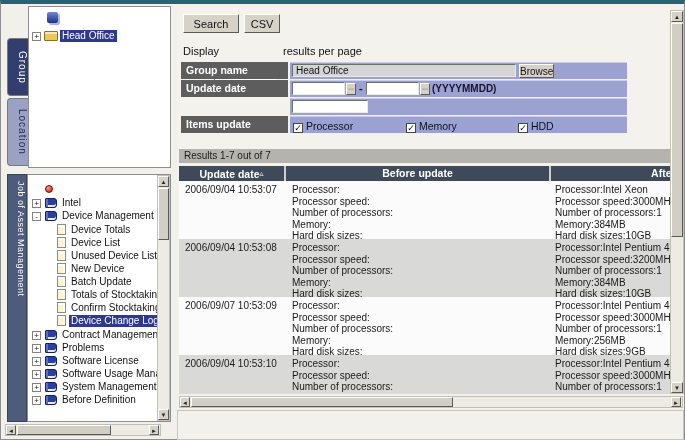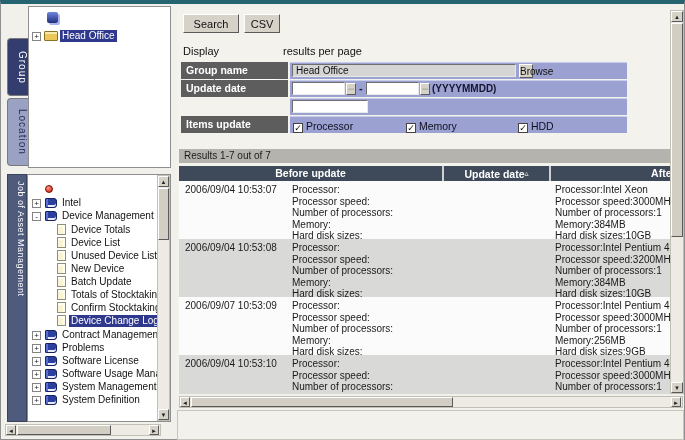--- a/index.html
+++ b/index.html
@@ -152,21 +152,21 @@
       <span class="tlabel" style="left:30px;">Software Usage Management</span>
     </div>
     <div class="trow" style="left:2px; top:206px;">
       <span class="expbox" style="left:2px; top:2px;">+</span>
       <span class="book" style="left:15px; top:1px;"></span>
       <span class="tlabel" style="left:30px;">System Management</span>
     </div>
     <div class="trow" style="left:2px; top:219px;">
       <span class="expbox" style="left:2px; top:2px;">+</span>
       <span class="book" style="left:15px; top:1px;"></span>
-      <span class="tlabel" style="left:30px;">System Definition</span>
+      <span class="tlabel" style="left:30px;">Before Definition</span>
     </div>
 
     <div class="sb-track" style="right:0; top:0; width:13px; height:246px;"></div>
     <span class="sb-btn" style="right:1px; top:1px; width:11px; height:11px;">▲</span>
     <span class="sb-thumb" style="right:1px; top:13px; width:11px; height:52px;"></span>
     <span class="sb-btn" style="right:1px; top:234px; width:11px; height:11px;">▼</span>
   </div>
 
   <div class="sb-track" style="left:4px; top:420px; width:156px; height:12px;"></div>
   <span class="sb-btn" style="left:5px; top:421px; width:10px; height:10px;">◄</span>
@@ -178,21 +178,21 @@
     <button class="btn" style="position:absolute; left:6px; top:6px; width:56px; height:19px;">Search</button>
     <button class="btn" style="position:absolute; left:67px; top:6px; width:36px; height:19px;">CSV</button>
 
     <span style="position:absolute; left:6px; top:37px; font-size:11px; color:#111;">Display</span>
     <input class="tbox" style="position: absolute; left: 37px; top: 35px; width: 64px; height: 16px; text-align: right; margin-top: 24px;" value="200">
     <span style="position:absolute; left:106px; top:37px; font-size:11px; color:#111;">results per page</span>
 
     <div class="formrow-label" style="top:54px;">Group name</div>
     <div class="formrow-val" style="top:54px;">
       <input class="tbox" style="position: absolute; left: 2px; top: 1px; width: 224px; height: 13px; background: rgb(213, 213, 213);" value="Head Office">
-      <button class="btn" style="position:absolute; left:229px; top:1px; width:14px; height:14px; font-size:10px;">Browse</button>
+      <button class="btn" style="position:absolute; left:229px; top:1px; width:35px; height:14px; font-size:10px;">Browse</button>
     </div>
 
     <div class="formrow-label" style="top:72px;">Update date</div>
     <div class="formrow-val" style="top:72px;">
       <input class="tbox" style="position: absolute; left: 2px; top: 1px; width: 53px; height: 13px;" value="">
       <button class="btn" style="position:absolute; left:56px; top:2px; width:10px; height:12px; font-size:6px; line-height:10px; padding:0;">⋯</button>
       <span style="position:absolute; left:69px; top:1px; font-size:11px; font-weight:bold; color:#14142e;">-</span>
       <input class="tbox" style="position: absolute; left: 76px; top: 1px; width: 53px; height: 13px;" value="">
       <button class="btn" style="position:absolute; left:130px; top:2px; width:10px; height:12px; font-size:6px; line-height:10px; padding:0;">⋯</button>
       <span style="position:absolute; left:142px; top:2px; font-size:10px; font-weight:bold; color:#14142e;">(YYYYMMDD)</span>
@@ -216,24 +216,24 @@
         <span class="chk">✓</span>
         <span>HDD</span>
       </span>
     </div>
 
     <div class="results-bar">Results 1-7 out of 7</div>
 
     <div class="grid-clip">
       <div class="grid">
         <div class="ghead">
-          <div style="width:265px;">Before update</div>
           <div style="width:107px;">
             <span>Update date</span><span class="sorticon">▵</span>
           </div>
+          <div style="width:265px;">Before update</div>
           <div style="width:262px; border-right:none;">After update</div>
         </div>
 
         <div class="grow">
           <div class="c-date">2006/09/04 10:53:07</div>
           <div class="c-before">
             <div>Processor:</div>
               <div>Processor speed:</div>
             <div>Number of processors:</div>
               <div>Memory:</div>

